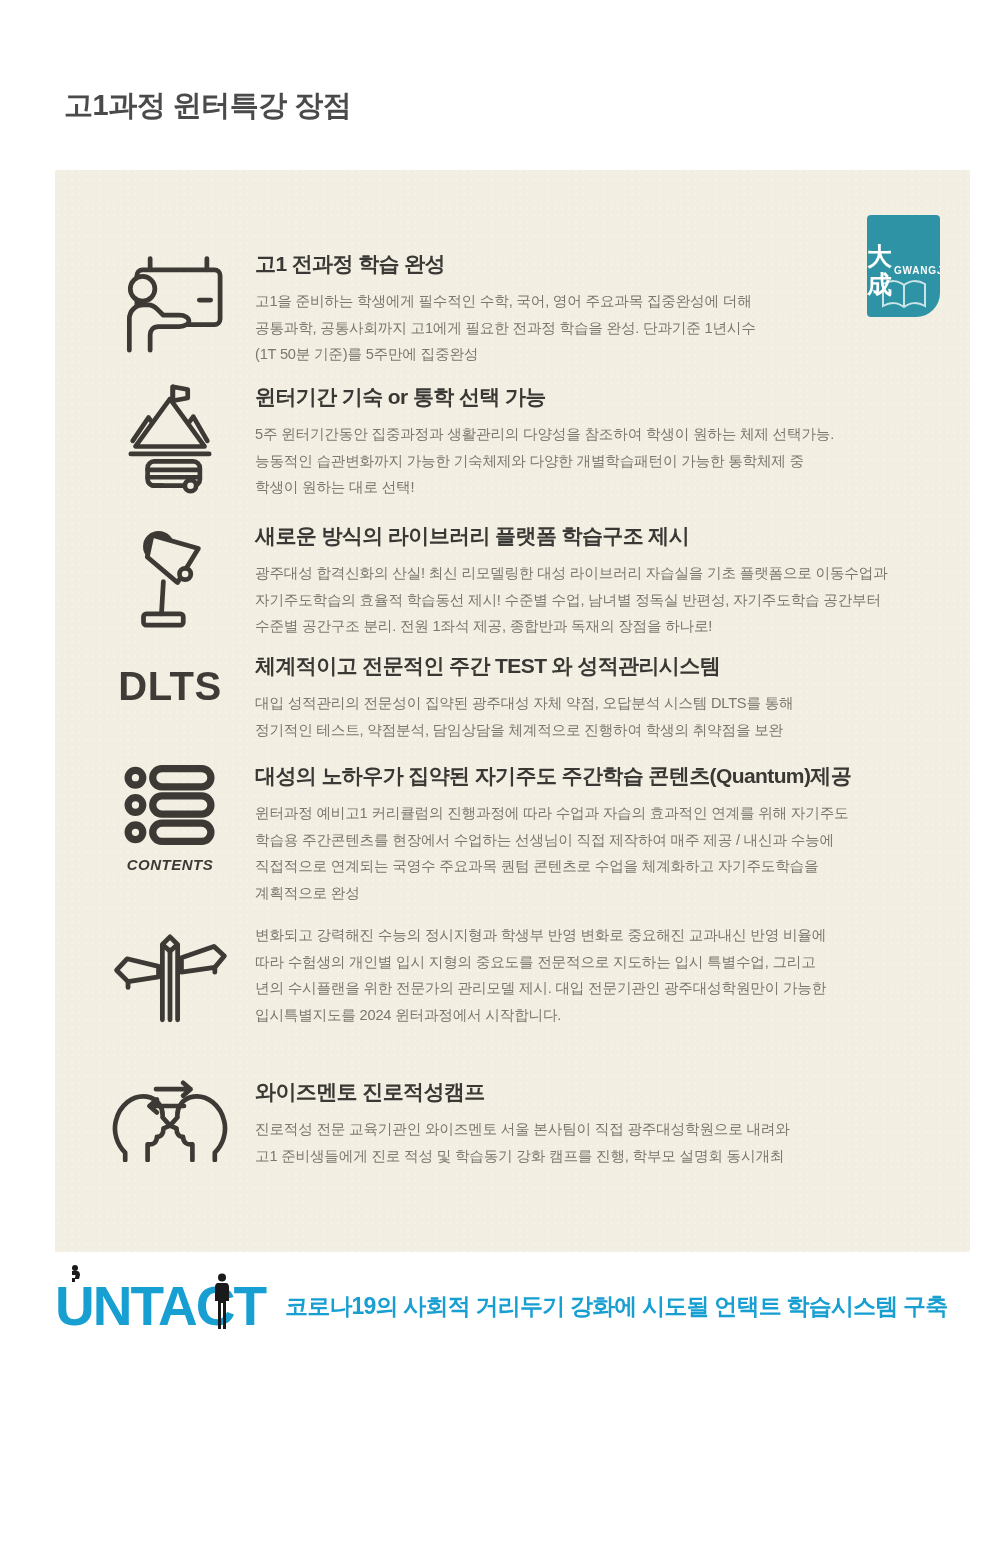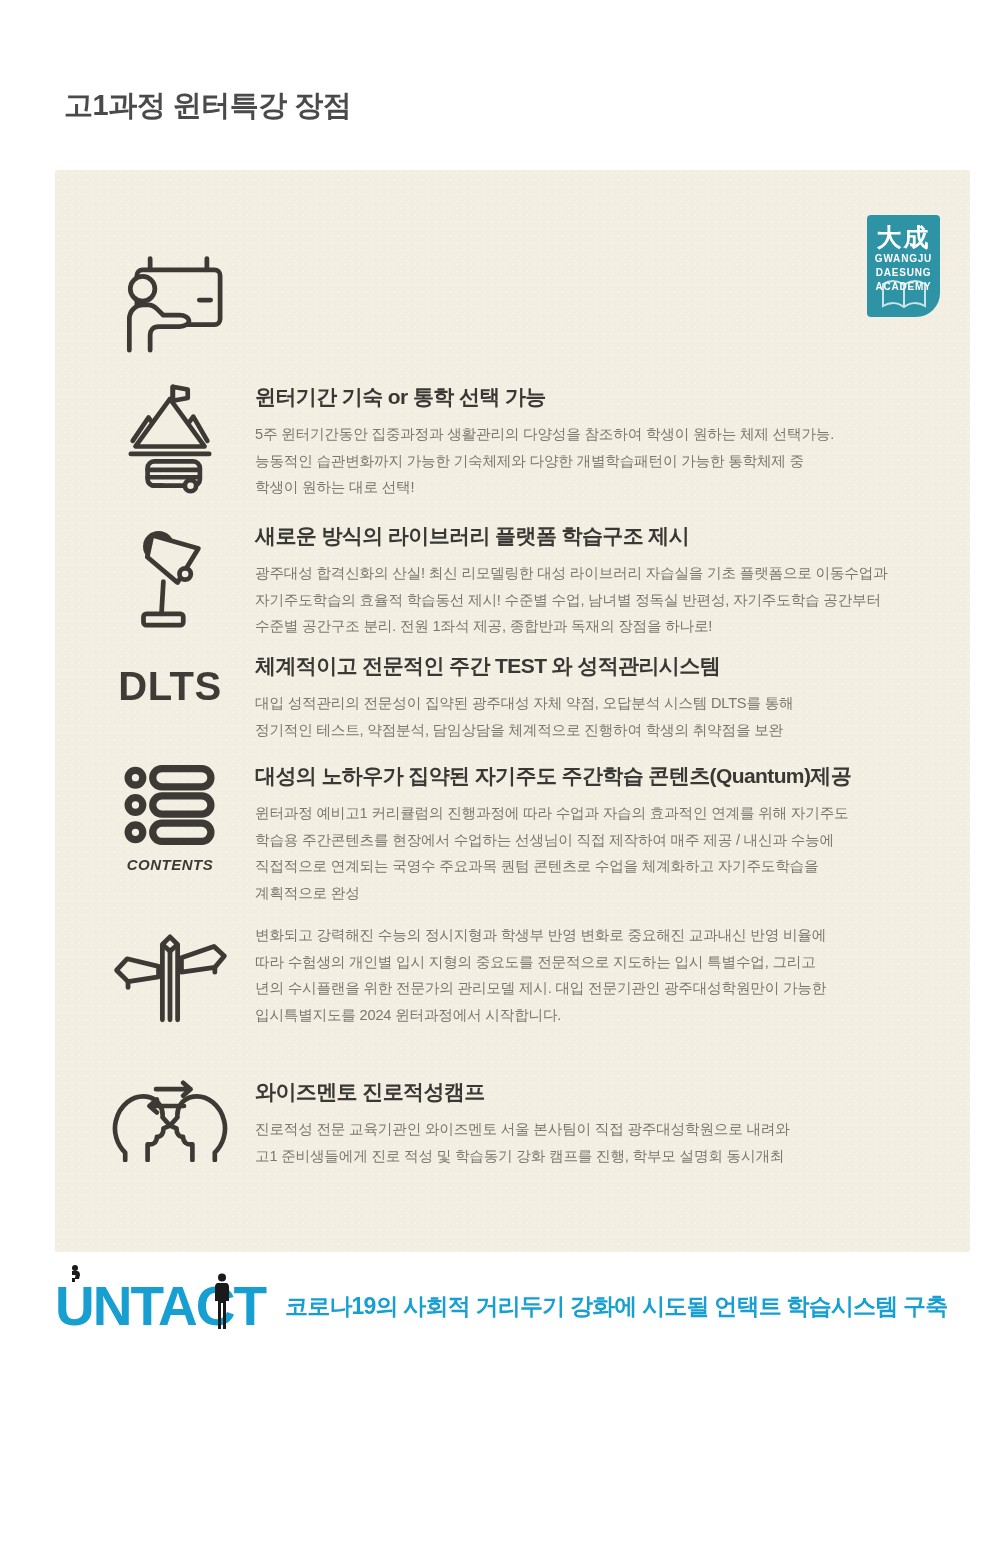--- a/index.html
+++ b/index.html
@@ -29,21 +29,21 @@
     margin:0;font-size:14.6px;line-height:26.5px;color:#7b776e;
     white-space:pre-line;letter-spacing:-0.2px;
   }
   .icon-svg{stroke:#3d3a35;fill:none;stroke-width:5;stroke-linecap:round;stroke-linejoin:round;}
   .dlts-label{font-size:40px;font-weight:800;color:#3f3c37;letter-spacing:0.5px;margin-top:12px;}
   .contents-label{font-size:15px;font-weight:800;color:#3d3a35;letter-spacing:0.5px;margin-top:8px;font-style:italic;}
   
   .daesung-logo{
     position:absolute;right:30px;top:45px;width:73px;height:102px;
     background:#2e93a4;border-radius:4px 4px 24px 4px;color:#ffffff;
-    display:flex;flex-direction:column;align-items:center;padding-top:9px;box-sizing:border-box;
+    display:flex;flex-direction:row;align-items:center;padding-top:9px;box-sizing:border-box;
     overflow:hidden;
   }
   .daesung-hanja{font-size:25px;font-weight:800;font-family:"Liberation Serif","DejaVu Serif",serif;letter-spacing:2px;line-height:1.1;z-index:2;}
   .daesung-line{font-size:10px;font-weight:800;letter-spacing:0.8px;line-height:14px;z-index:2;}
   .daesung-book{position:absolute;bottom:6px;left:50%;transform:translateX(-50%);opacity:0.75;z-index:1;}
   
   .footer{position:absolute;left:55px;top:1268px;width:945px;height:76px;display:flex;align-items:center;}
   .untact-logo{position:relative;font-size:55px;font-weight:800;color:#189fd2;letter-spacing:-2px;line-height:1;}
   .untact-sit{position:absolute;left:10px;top:-15px;}
   .untact-stand{position:absolute;left:158px;top:-6px;}
@@ -71,20 +71,26 @@
   <div class="section" style="top:80px">
     <div class="icon-col">
       <svg class="icon-svg" width="126" height="104" viewBox="0 0 130 110">
         <path d="M44 9 v12 M104 9 v12"></path>
         <rect x="30" y="21" width="88" height="58" rx="6"></rect>
         <path d="M96 53 h12"></path>
         <path d="M22 106 V73 c0-9 7-15 15-15 h5 c4 0 7 2 10 5 l6 6 h17 c6 0 10 3 10 6 s-4 6-10 6 H53 c-6 0-9 4-9 9 v16" fill="#f3eee2"></path>
         <circle cx="36" cy="41" r="13" fill="#f3eee2"></circle>
       </svg>
     </div>
+    <div class="text-col">
+      <h2>고1 전과정 학습 완성</h2>
+      <p>고1을 준비하는 학생에게 필수적인 수학, 국어, 영어 주요과목 집중완성에 더해
+공통과학, 공통사회까지 고1에게 필요한 전과정 학습을 완성. 단과기준 1년시수
+(1T 50분 기준)를 5주만에 집중완성</p>
+    </div>
   </div>
 
   <div class="section" style="top:213px">
     <div class="icon-col">
       <svg class="icon-svg" width="112" height="112" viewBox="0 0 120 120">
         <path d="M63 4 v16"></path>
         <path d="M63 4 l16 3 v9 l-16 3 z"></path>
         <path d="M20 62 L37 37 L49 53"></path>
         <path d="M100 62 L85 36 L73 52"></path>
         <path d="M60 17 L23 68 H97 Z" fill="#f3eee2"></path>

